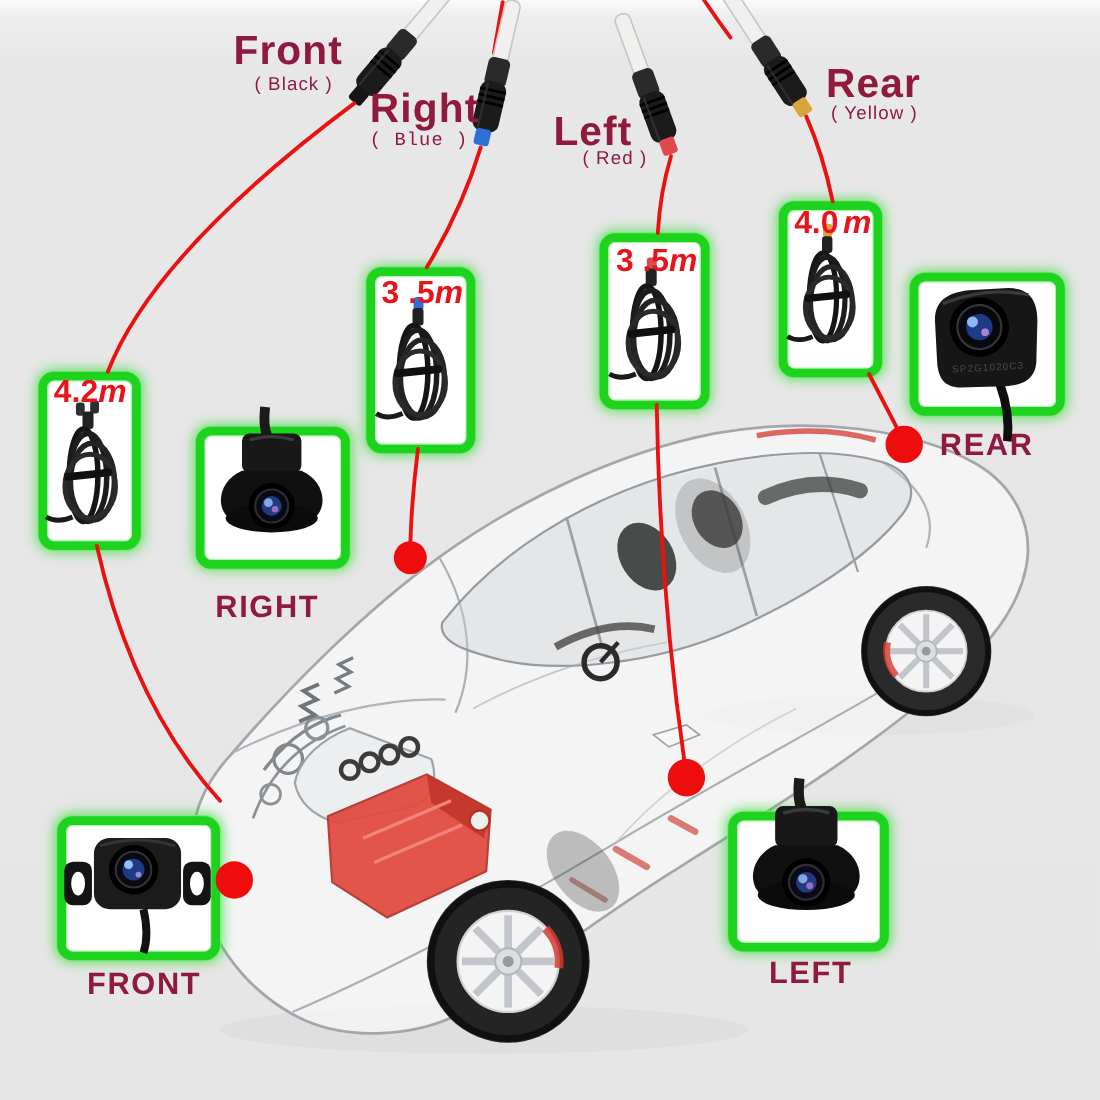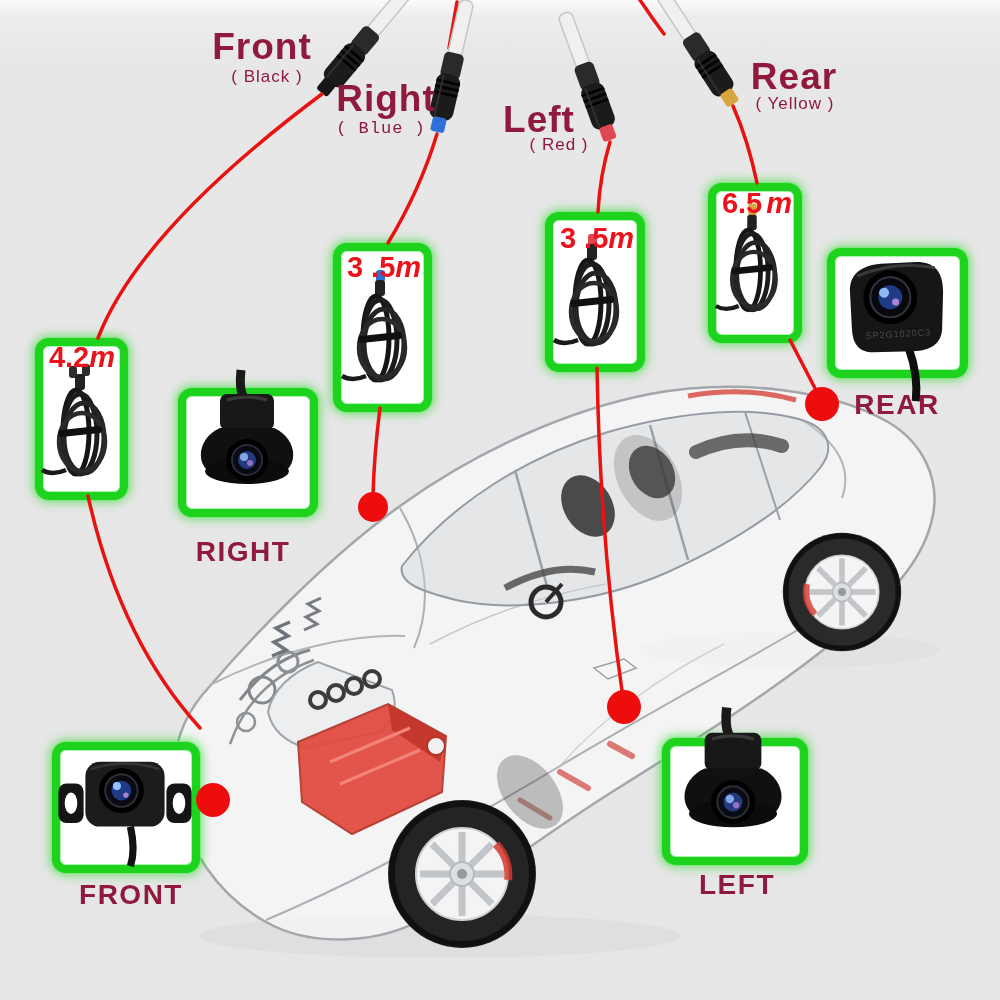--- a/index.html
+++ b/index.html
@@ -252,20 +252,20 @@
   <div class="lbl conn-name" style="left:386px;top:98px;">Right</div>
   <div class="lbl conn-note" style="left:381px;top:128px;font-family:Liberation Mono, monospace;">( Blue )</div>
   <div class="lbl conn-name" style="left:539px;top:119px;">Left</div>
   <div class="lbl conn-note" style="left:543px;top:144px;margin-left:16px;">( Red )</div>
   <div class="lbl conn-name" style="left:794px;top:76px;">Rear</div>
   <div class="lbl conn-note" style="left:795px;top:103px;">( Yellow )</div>
 
   <div class="lbl len" style="left:82px;top:357px;"><span>4.2</span><span class="unit">m</span></div>
   <div class="lbl len" style="left:384px;top:267px;"><span>3 .5</span><span class="unit">m</span></div>
   <div class="lbl len" style="left:597px;top:238px;"><span>3 .5</span><span class="unit">m</span></div>
-  <div class="lbl len rear" style="left:757px;top:203px;"><span>6.5</span><span class="unit">m</span></div>
+  <div class="lbl len rear" style="left:757px;top:203px;"><span>4.0</span><span class="unit">m</span></div>
 
   <div class="lbl cam-name" style="left:243px;top:552px;">RIGHT</div>
   <div class="lbl cam-name" style="left:897px;top:405px;">REAR</div>
   <div class="lbl cam-name" style="left:131px;top:895px;">FRONT</div>
   <div class="lbl cam-name" style="left:737px;top:885px;">LEFT</div>
 
 </div>
 
 </body></html>

